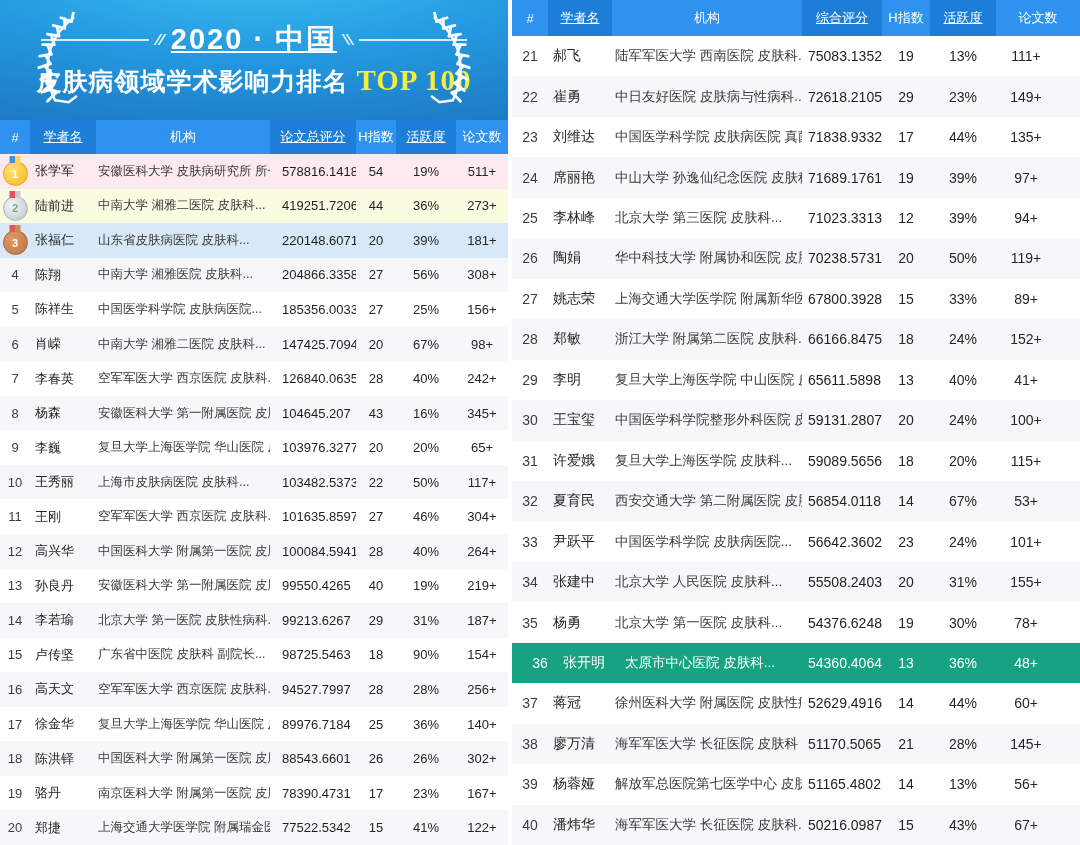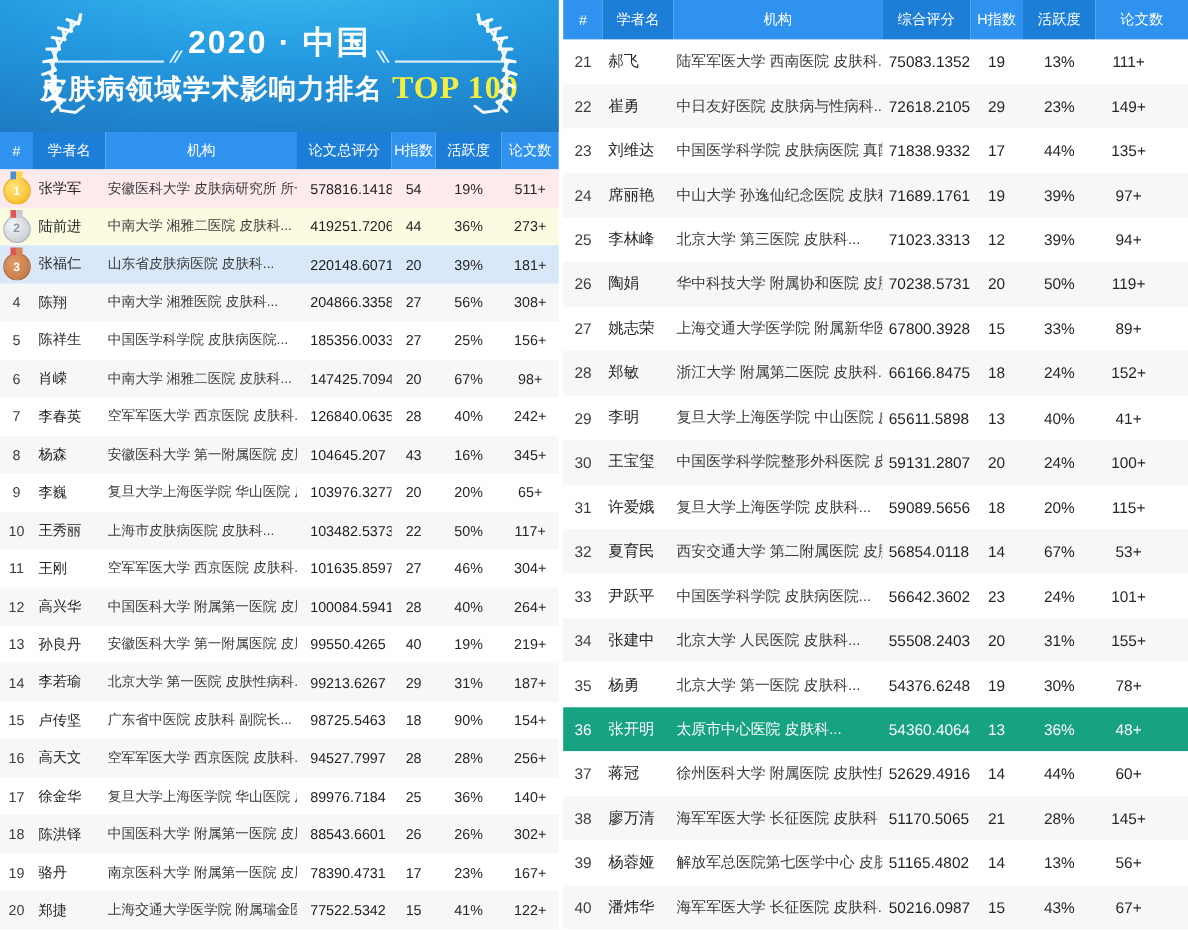--- a/index.html
+++ b/index.html
@@ -13,36 +13,36 @@
   .right-panel{flex:1;height:845px;display:flex;flex-direction:column;}
 
   
   .banner{height:120px;position:relative;flex:none;
     background:radial-gradient(130% 170% at 50% -30%, #3cc3f2 0%, #2499e0 45%, #1a6fb8 100%);
     display:flex;align-items:center;justify-content:center;color:#fff;}
   .laurel{position:absolute;top:12px;width:64px;height:96px;opacity:.95;}
   .laurel.left{left:26px;}
   .laurel.right{right:26px;transform:scaleX(-1);}
   .banner-center{text-align:center;line-height:1.15;}
-  .year-row{display:flex;align-items:flex-end;justify-content:center;gap:8px;}
+  .year-row{display:flex;align-items:center;justify-content:center;gap:8px;text-decoration:underline;}
   .year-line{width:108px;height:2px;background:rgba(235,248,255,.9);}
   .tickpair{display:inline-flex;gap:2px;}
   .tick{display:inline-block;width:2px;height:11px;background:rgba(235,248,255,.9);}
   .tickpair.l .tick{transform:skewX(-32deg);}
   .tickpair.r .tick{transform:skewX(32deg);}
   .year-text{font-size:29px;font-weight:700;letter-spacing:2px;}
   .date-text{font-size:13px;letter-spacing:3px;margin-top:3px;color:#eaf6ff;}
   .title-row{margin-top:7px;font-size:25px;font-weight:700;letter-spacing:1px;white-space:nowrap;}
   .title-top{font-family:"Liberation Serif","DejaVu Serif",serif;color:#f4ef3e;font-size:29px;font-weight:700;margin-left:8px;letter-spacing:1px;}
 
   
   .thead{flex:none;display:grid;color:#fff;}
   .thead .th{display:flex;align-items:center;justify-content:center;font-size:13px;white-space:nowrap;}
   .thead .th.c-light{background:#2e92ee;}
-  .thead .th.c-dark{background:#1d7ed8;}
+  .thead .th.c-dark{background:#1d7ed8;text-decoration:underline;}
   .left-panel .thead{height:34px;grid-template-columns:30px 66px 1fr 86px 40px 60px 52px;}
   .right-panel .thead{height:36px;grid-template-columns:36px 64px 1fr 80px 48px 66px 60px 24px;font-size:13.5px;}
   .right-panel .thead .th:last-child{grid-column:span 2;}
 
   
   .tbody{flex:1;display:flex;flex-direction:column;}
   .tr{flex:1;display:grid;align-items:center;background:#fff;}
   .left-panel .tr{grid-template-columns:30px 66px 1fr 86px 40px 60px 52px;}
   .right-panel .tr{grid-template-columns:36px 64px 1fr 80px 48px 66px 60px 24px;}
   .td{white-space:nowrap;overflow:hidden;color:#333;}
@@ -56,21 +56,21 @@
   .right-panel .td.rank{font-size:14px;}
   .right-panel .td.name{font-size:14px;}
   .right-panel .td.inst{font-size:13.5px;padding-left:3px;}
   .right-panel .td.score{font-size:14px;padding-left:6px;}
   .right-panel .td.h,.right-panel .td.active,.right-panel .td.papers{font-size:14px;}
 
   .tr.zebra{background:#f5f7f8;}
   .tr.bg-rank1{background:#fdeaed;}
   .tr.bg-rank2{background:#fbfbe2;}
   .tr.bg-rank3{background:#d8e8f8;}
-  .tr.highlight{background:#17a281;}
+  .tr.highlight{background:#17a281;padding-left:10px;}
   .tr.highlight .td{color:#ffffff;}
 
   
   .medal{width:25px;height:25px;border-radius:50%;display:inline-flex;align-items:center;justify-content:center;
     font-size:11px;font-weight:700;position:relative;vertical-align:middle;margin-top:5px;}
   .medal::before{content:"";position:absolute;top:-7px;left:50%;transform:translateX(-50%);width:11px;height:8px;}
   .medal.gold{background:radial-gradient(circle at 35% 35%, #ffe477, #f6b51e);color:#fff;border:1px solid #eaa70c;}
   .medal.gold::before{background:linear-gradient(90deg,#4a90d9 50%, #ffd34d 50%);}
   .medal.silver{background:radial-gradient(circle at 35% 35%, #f4f6f8, #bcc3cb);color:#8f97a1;border:1px solid #aab1bb;}
   .medal.silver::before{background:linear-gradient(90deg,#e05656 50%, #c6ccd4 50%);}

